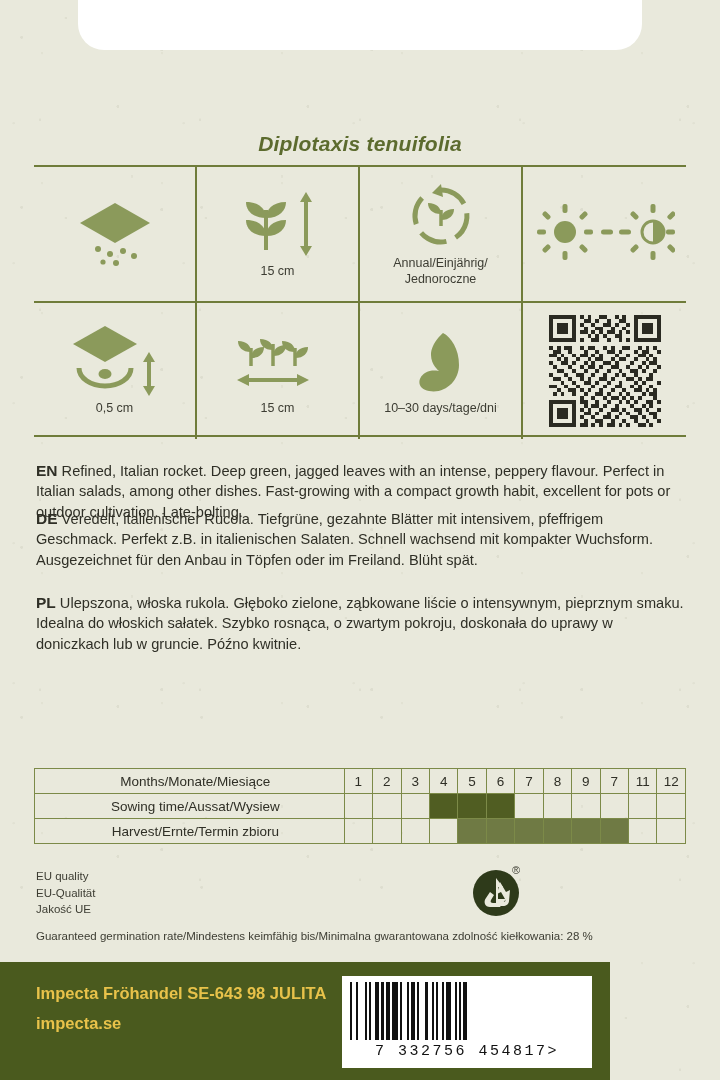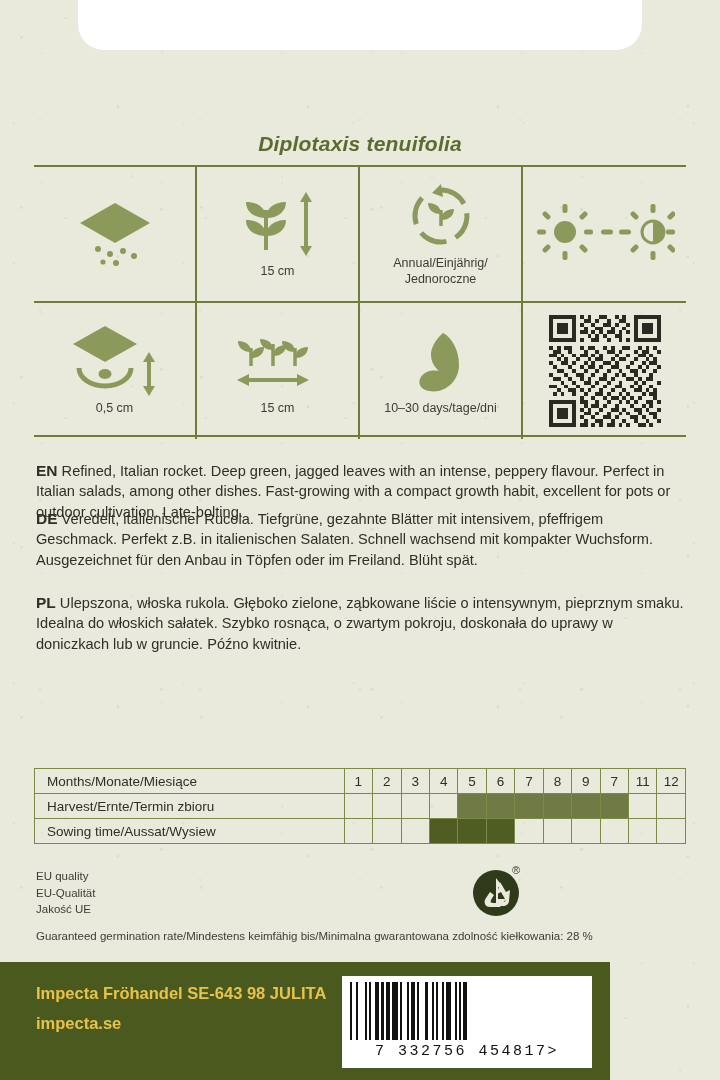--- a/index.html
+++ b/index.html
@@ -71,20 +71,21 @@
   #desc-pl { top:592px; }
   
   .cal {
     position:absolute; left:34px; top:768px; width:652px;
     border-collapse: collapse;
     font-size:13.5px; color:#2f2f26;
   }
   .cal td {
     border: 1px solid #7c8a48;
     height: 25px;
+    text-align: center;
   }
   .cal td.lbl { width: 310px; padding-left:12px; white-space:nowrap; }
   .cal td.mon { width: 28.5px; text-align:center; }
   .cal td.cellbox { width: 28.5px; }
   .fill-dark { background:#505d22; }
   .fill-mid  { background:#6f7a44; }
   .cal tr.hdr td.lbl { padding-left:12px; }
   
   .euq {
     position:absolute; left:36px; top:868px;
@@ -527,46 +528,46 @@
       <td class="mon">5</td>
       <td class="mon">6</td>
       <td class="mon">7</td>
       <td class="mon">8</td>
       <td class="mon">9</td>
       <td class="mon">7</td>
       <td class="mon">11</td>
       <td class="mon">12</td>
     </tr>
     <tr>
+      <td class="lbl">Sowing time/Aussat/Wysiew</td>
+      <td class="cellbox"></td>
+      <td class="cellbox"></td>
+      <td class="cellbox"></td>
+      <td class="cellbox fill-dark"></td>
+      <td class="cellbox fill-dark"></td>
+      <td class="cellbox fill-dark"></td>
+      <td class="cellbox"></td>
+      <td class="cellbox"></td>
+      <td class="cellbox"></td>
+      <td class="cellbox"></td>
+      <td class="cellbox"></td>
+      <td class="cellbox"></td>
+    </tr>
+    <tr>
       <td class="lbl">Harvest/Ernte/Termin zbioru</td>
       <td class="cellbox"></td>
       <td class="cellbox"></td>
       <td class="cellbox"></td>
       <td class="cellbox"></td>
       <td class="cellbox fill-mid"></td>
       <td class="cellbox fill-mid"></td>
       <td class="cellbox fill-mid"></td>
       <td class="cellbox fill-mid"></td>
       <td class="cellbox fill-mid"></td>
       <td class="cellbox fill-mid"></td>
-      <td class="cellbox"></td>
-      <td class="cellbox"></td>
-    </tr>
-    <tr>
-      <td class="lbl">Sowing time/Aussat/Wysiew</td>
-      <td class="cellbox"></td>
-      <td class="cellbox"></td>
-      <td class="cellbox"></td>
-      <td class="cellbox fill-dark"></td>
-      <td class="cellbox fill-dark"></td>
-      <td class="cellbox fill-dark"></td>
-      <td class="cellbox"></td>
-      <td class="cellbox"></td>
-      <td class="cellbox"></td>
-      <td class="cellbox"></td>
       <td class="cellbox"></td>
       <td class="cellbox"></td>
     </tr>
   </tbody>
     </table>
 
   <div class="euq">
     <div>EU quality</div>
     <div>EU-Qualität</div>
     <div>Jakość UE</div>

